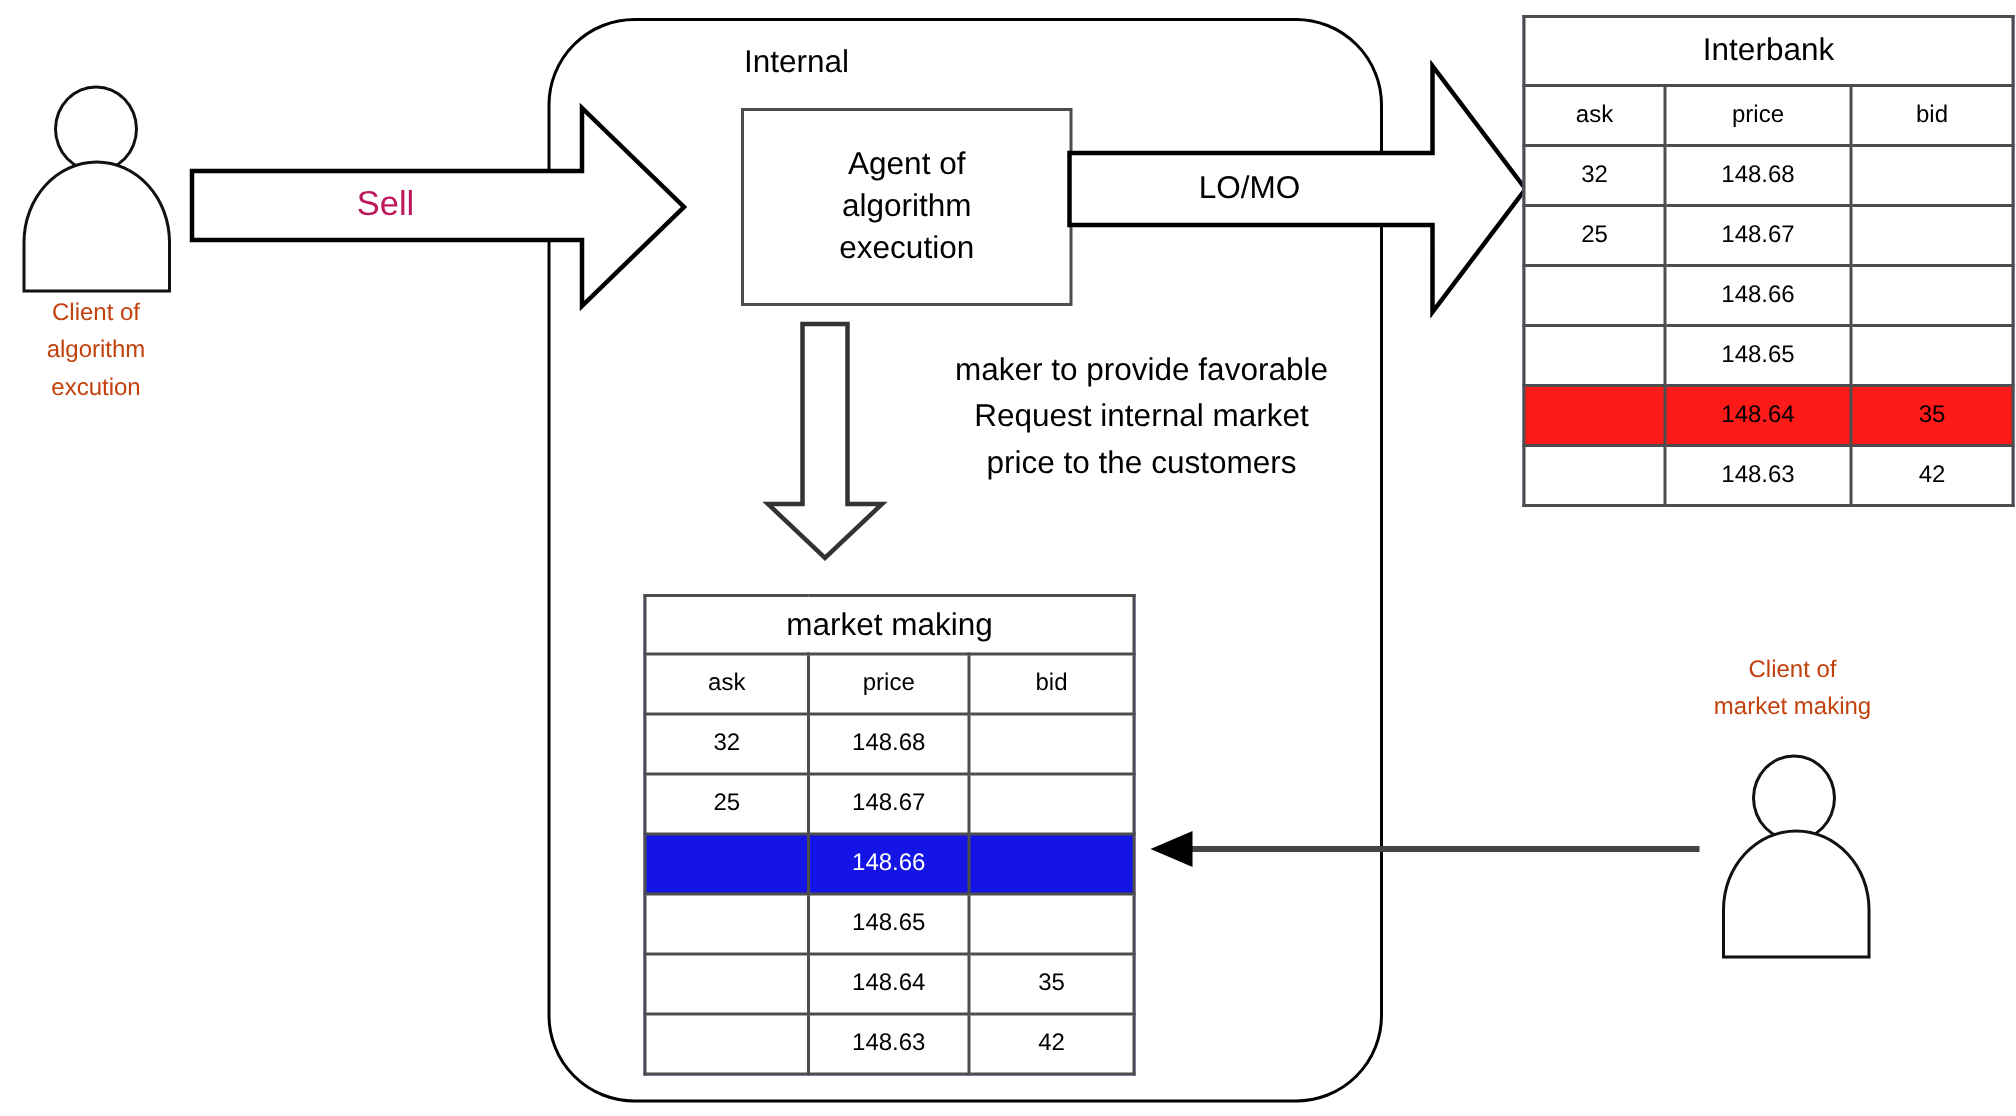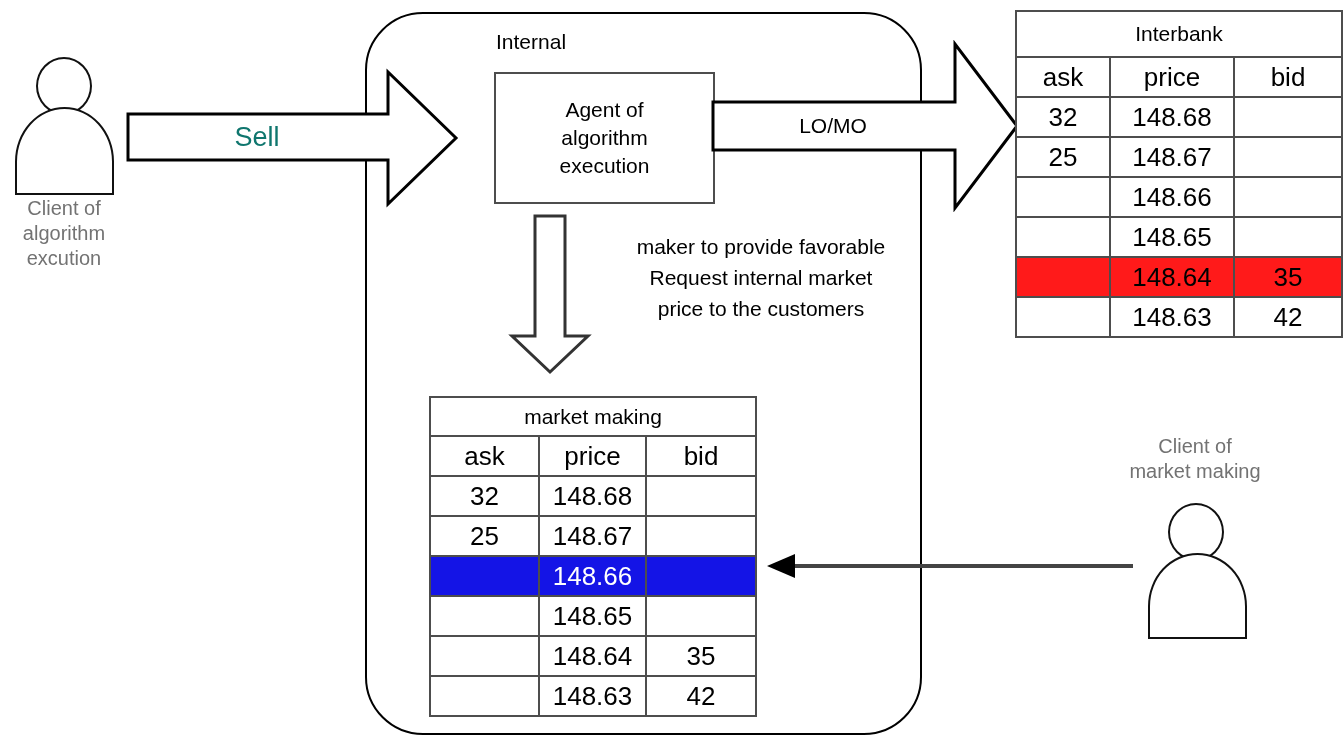--- a/index.html
+++ b/index.html
@@ -35,21 +35,21 @@
   
   .person{ }
   .person .head{
     position:absolute;border:2px solid #111;border-radius:50%;background:#fff;
   }
   .person .body{
     position:absolute;border:2px solid #111;background:#fff;
     border-radius:50% 50% 0 0 / 62% 62% 0 0;border-bottom-width:2px;
   }
   .person .caption{
-    position:absolute;text-align:center;font-size:20px;line-height:25px;color:#737373;
+    position:absolute;text-align:center;font-size:16px;line-height:25px;color:#c2410c;
   }
 
   
   #person-left .head{left:36px;top:57px;width:52px;height:54px;}
   #person-left .body{left:15px;top:107px;width:95px;height:84px;}
   #person-left .caption{left:0px;top:196px;width:128px;}
 
   
   #person-right .head{left:1168px;top:503px;width:52px;height:54px;}
   #person-right .body{left:1148px;top:553px;width:95px;height:82px;}
@@ -58,21 +58,21 @@
   
   .arrowsvg{position:absolute;}
 
   
   table.book{
     position:absolute;border-collapse:collapse;background:#8b5cf6;
     table-layout:fixed;
   }
   table.book td,table.book th{
     border:2px solid #4d4d4d;
-    font-weight:normal;font-size:26px;color:#000;
+    font-weight:normal;font-size:16px;color:#000;
     text-align:center;padding:0;background:#fff;
   }
   table.book .title-cell{font-size:21px;}
   td.hl-red{background:#ff1a1a !important;}
   td.hl-blue{background:#1414e6 !important;color:#fff !important;}
 
   
   #tbl-interbank{left:1015px;top:10px;width:326px;}
   #tbl-interbank tr{height:40px;}
   #tbl-interbank tr.title-row{height:46px;}
@@ -102,21 +102,21 @@
     <div class="caption">
       <div>Client of</div>
       <div>algorithm</div>
       <div>excution</div>
     </div>
   </div>
 
   <svg class="arrowsvg" style="left:126px;top:68px;" width="334" height="140" viewBox="0 0 334 140">
     <polygon points="2,46 262,46 262,4 330,70 262,136 262,92 2,92" fill="#ffffff" stroke="#000000" stroke-width="3"></polygon>
   </svg>
-  <div class="abs" style="left:126px;top:122px;width:262px;text-align:center;font-size:27px;color:#0f766e;">Sell</div>
+  <div class="abs" style="left:126px;top:122px;width:262px;text-align:center;font-size:23px;color:#be185d;">Sell</div>
 
   <div class="abs" id="agent-box">
     <div class="txt">
       <div>Agent of</div>
       <div>algorithm</div>
       <div>execution</div>
     </div>
   </div>
 
   <svg class="arrowsvg" style="left:711px;top:40px;" width="310" height="172" viewBox="0 0 310 172">

